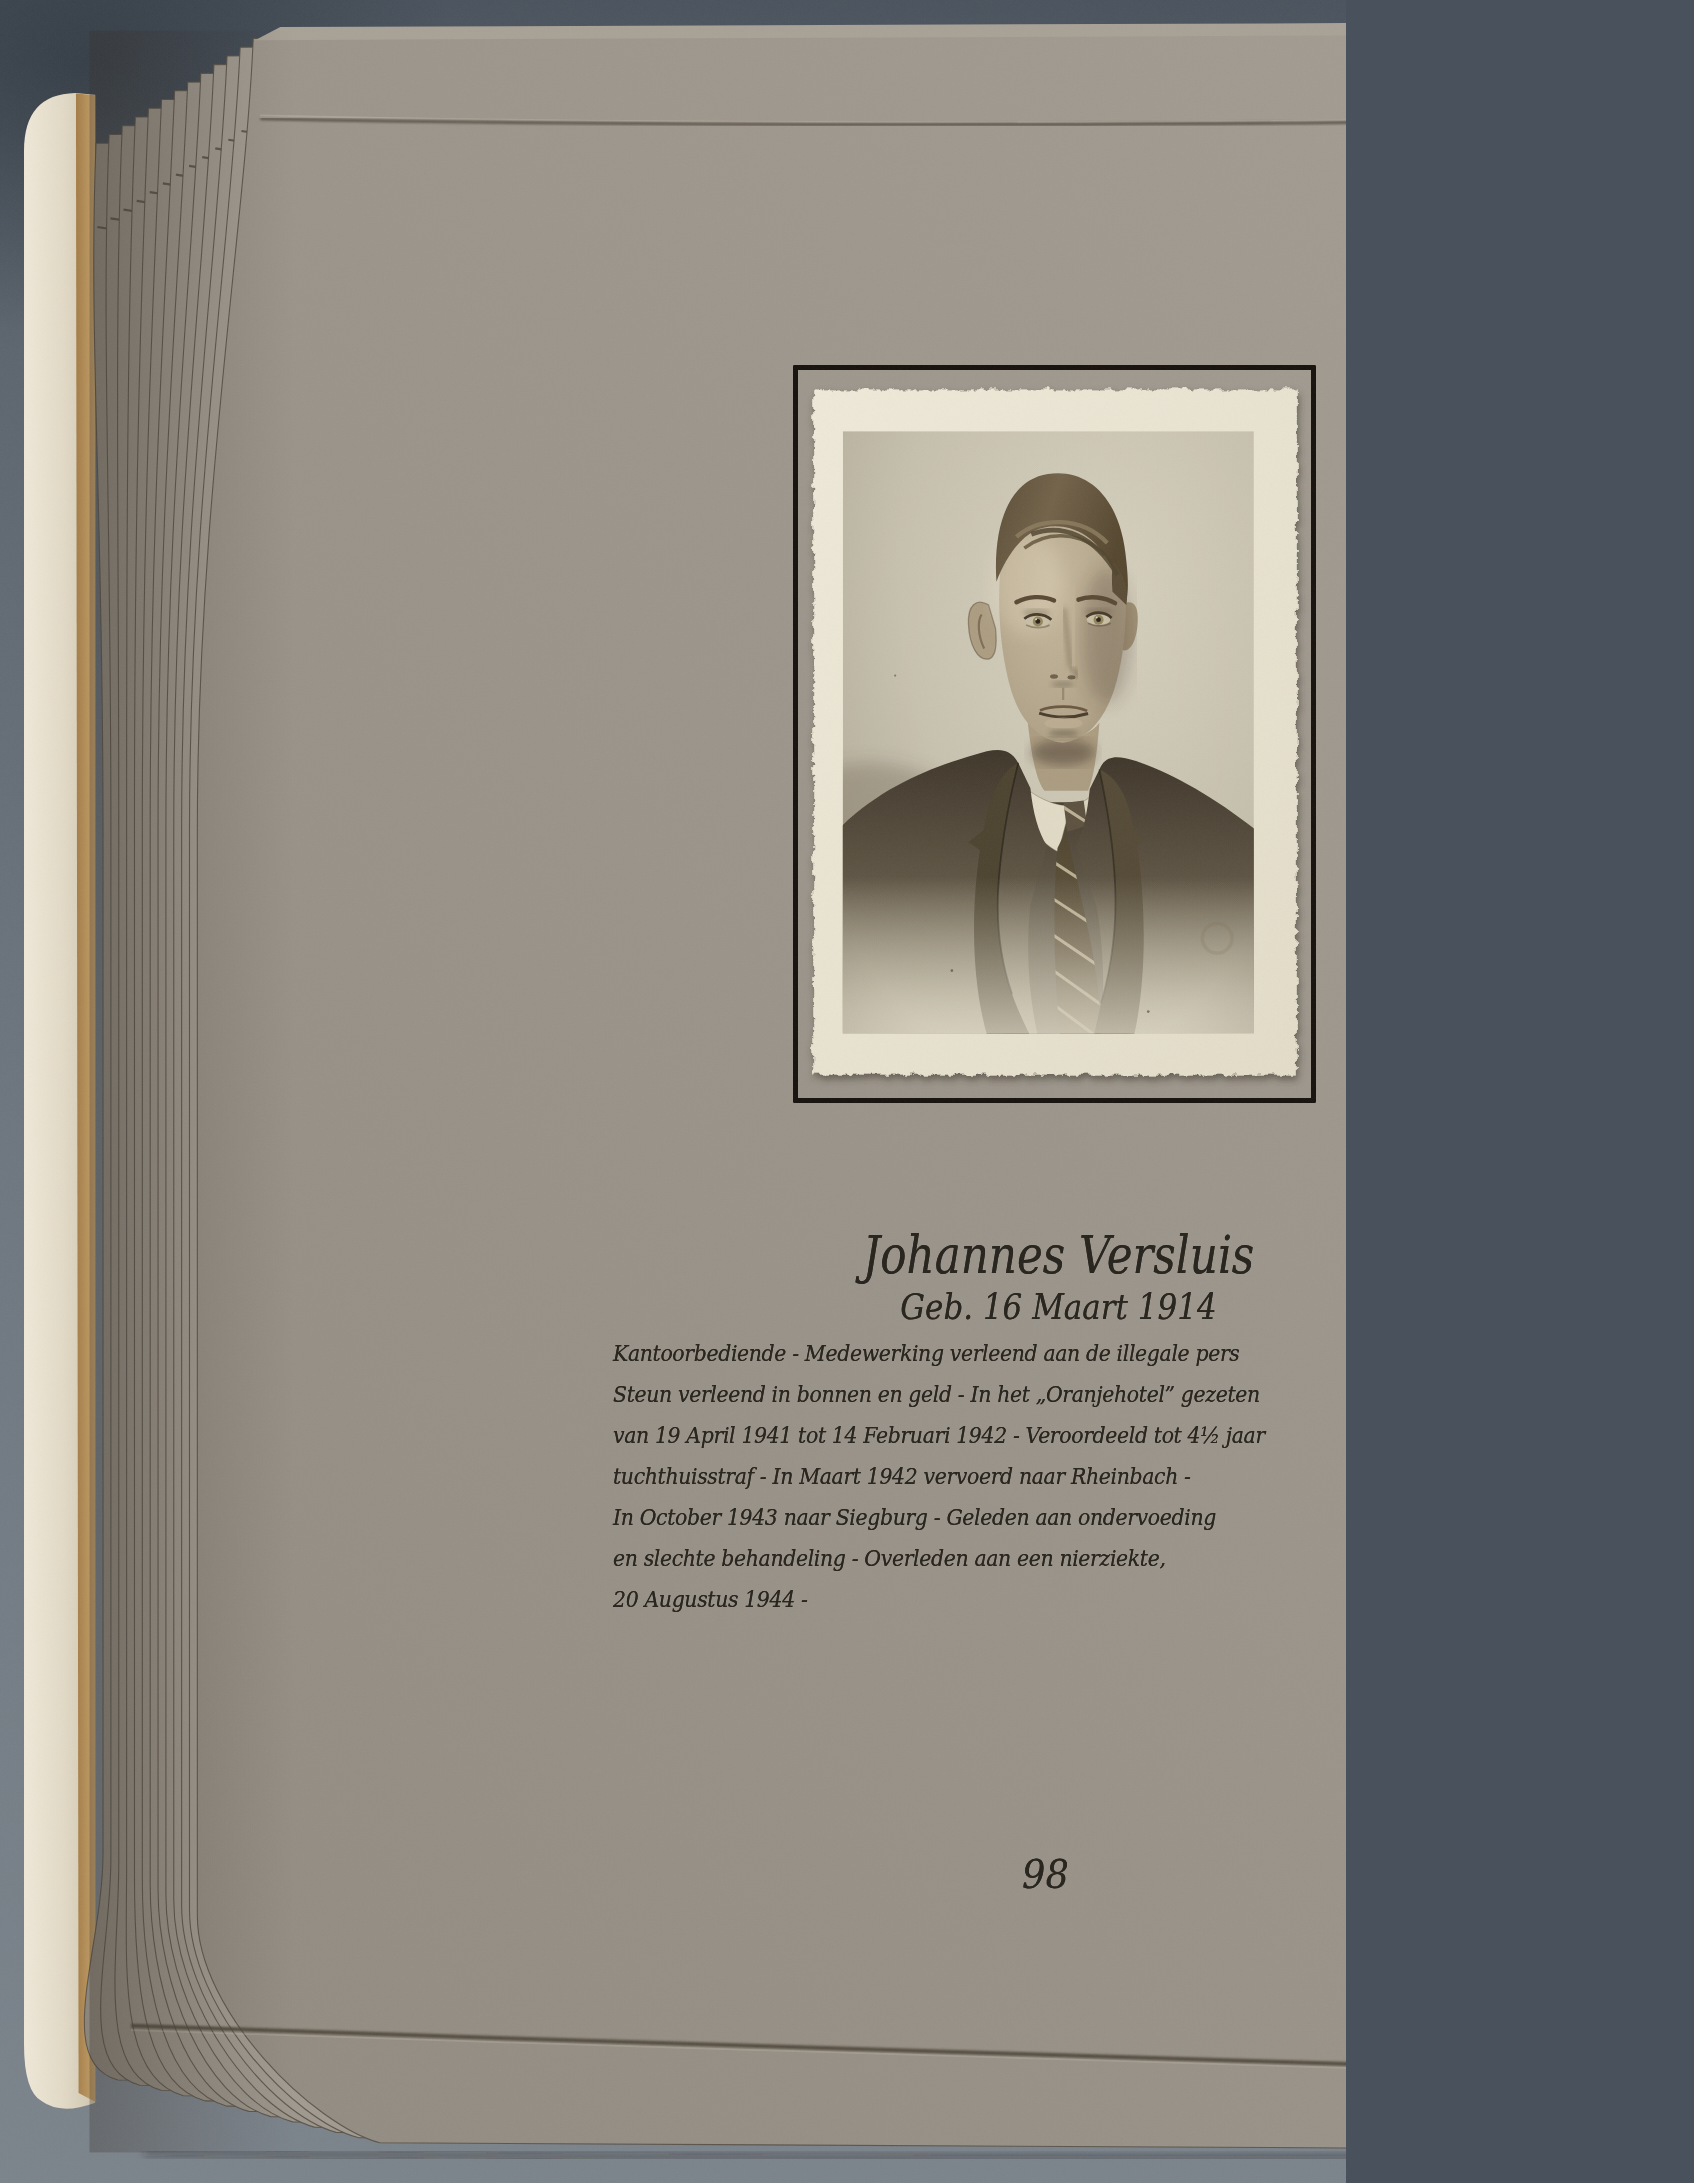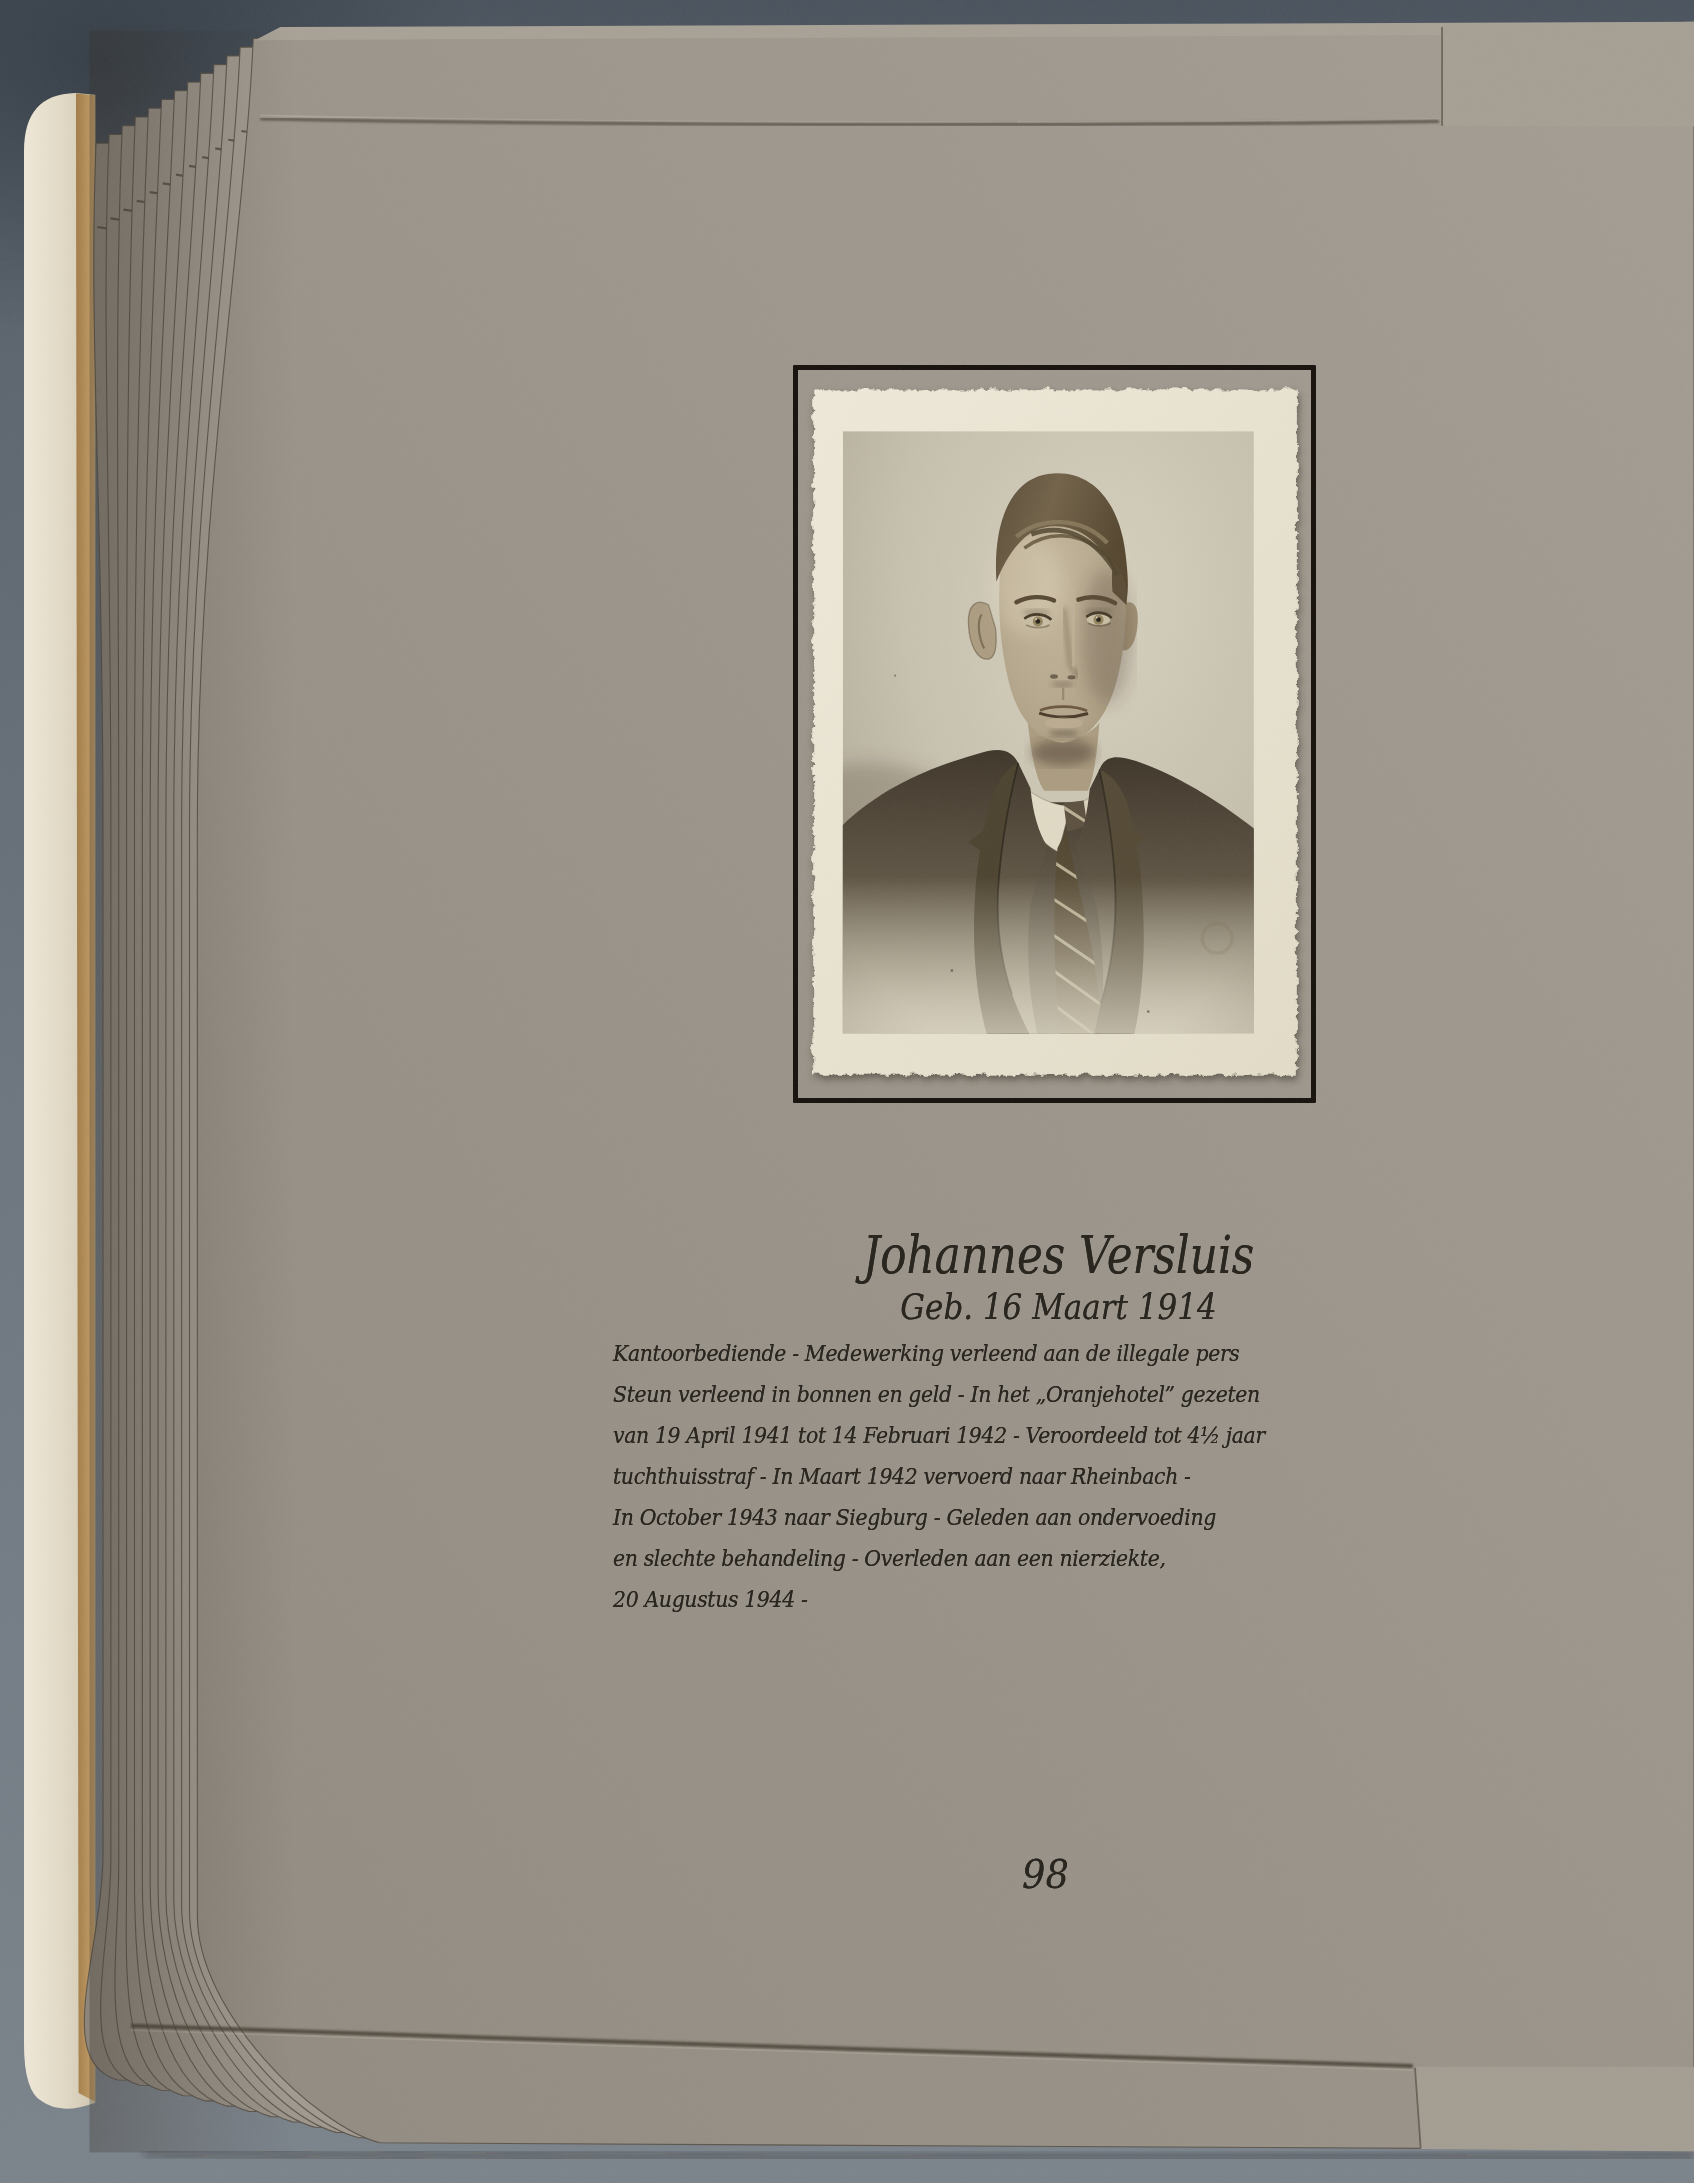--- a/index.html
+++ b/index.html
@@ -1,16 +1,16 @@
 <!DOCTYPE html>
 <html style="font-size:7px"><head>
 <meta charset="utf-8">
 <style>
   html,body{margin:0;padding:0;background:#49525c;}
-  #canvas{position:relative;width:1694px;height:2183px;overflow:hidden;
+  #canvas{position:relative;width:1346px;height:2183px;overflow:hidden;
     background-image:
       radial-gradient(611px 437px at 6% 3%, rgba(16,22,30,.38), rgba(16,22,30,0) 62%),
       linear-gradient(180deg,#4a535d 0%, #5c656e 16%, #6d767f 52%, #7b838b 100%);
     font-family:"DejaVu Serif", serif;}
   svg{position:absolute;left:0;top:0;overflow:visible;}
   #book-stack,#page-lines,#grain{width:1694px;height:2183px;}
   #grain{pointer-events:none;}
   .photo-frame{position:absolute;left:793px;top:365px;width:523px;height:738px;
     box-sizing:border-box;border:5.7px solid #16110c;border-radius:1.3px;}
   #photo{left:807px;top:383px;width:494px;height:696px;}

